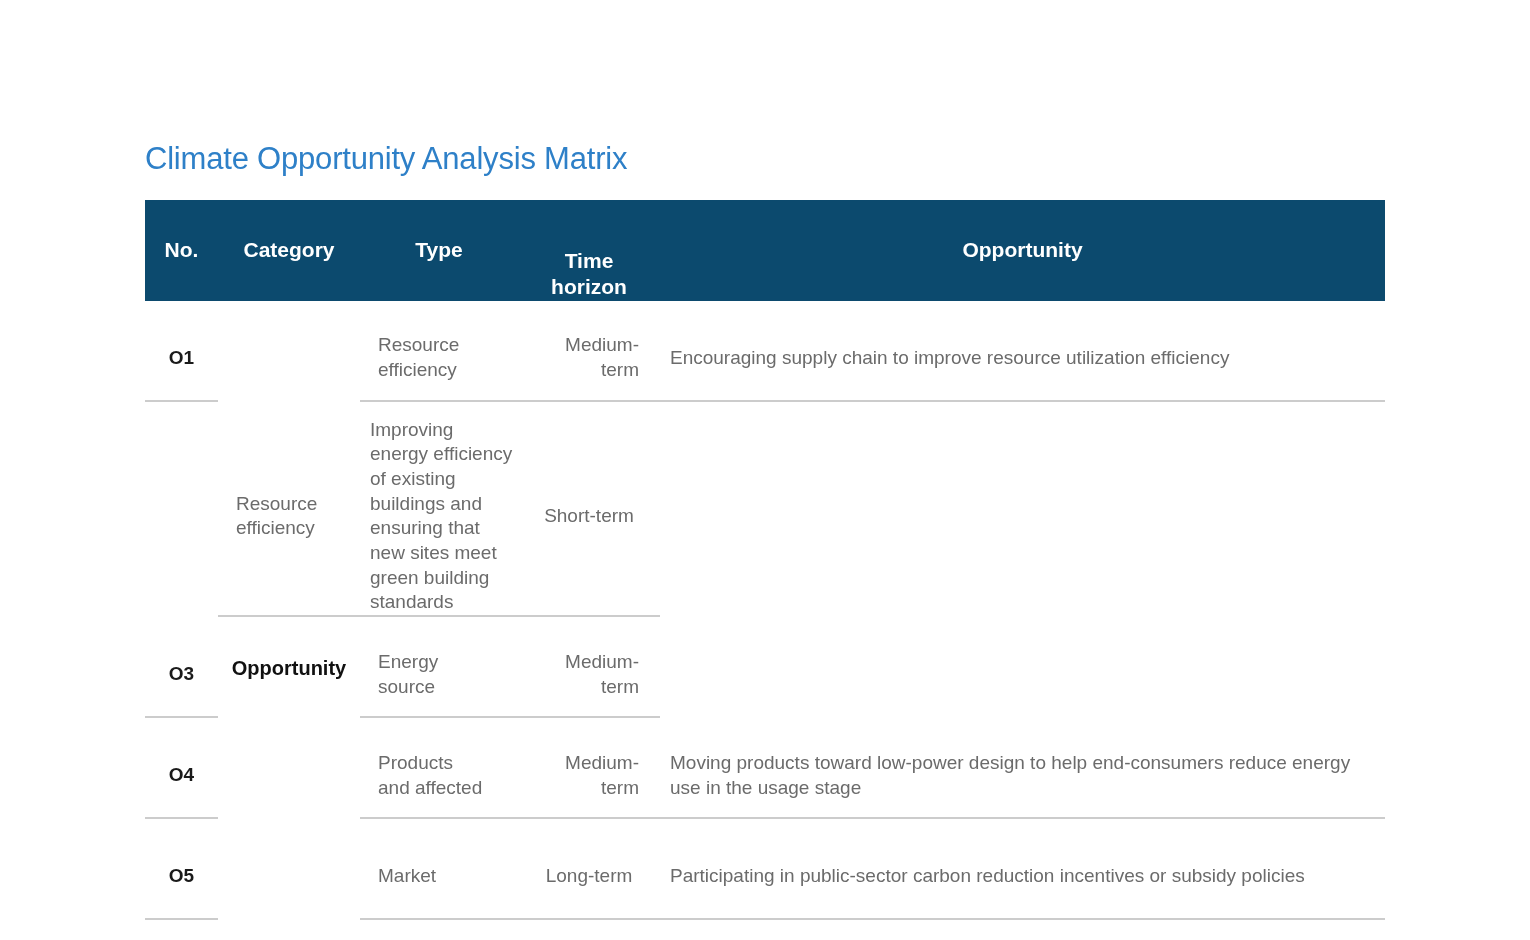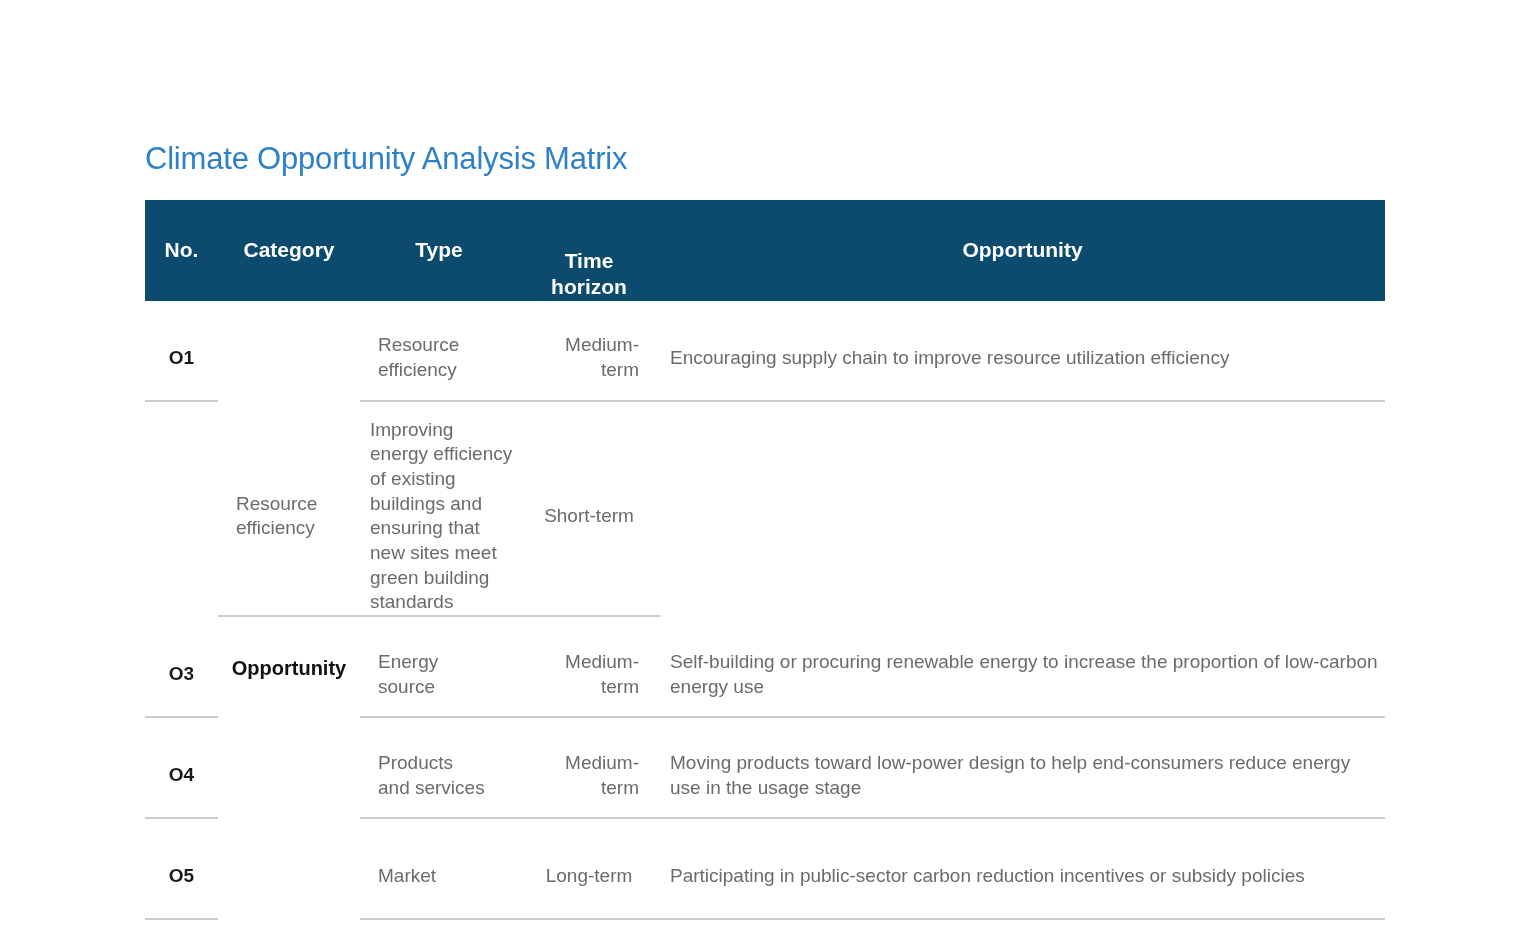--- a/index.html
+++ b/index.html
@@ -134,30 +134,27 @@
 
       <div class="row">
         <div class="cell c-no">O3</div>
         <div class="cell c-cat"></div>
         <div class="cell c-type">
             <span>Energy source</span>
           </div>
         <div class="cell c-time">
             <span>Medium-term</span>
           </div>
-        <div class="cell c-opp">
-            <span>Self-building or procuring renewable energy to increase the proportion of low-carbon energy use</span>
-          </div>
       </div>
 
       <div class="row">
         <div class="cell c-no">O4</div>
         <div class="cell c-cat"></div>
         <div class="cell c-type">
-            <span>Products and services</span>
+            <span>Products and affected</span>
           </div>
         <div class="cell c-time">
             <span>Medium-term</span>
           </div>
         <div class="cell c-opp">
             <span>Moving products toward low-power design to help end-consumers reduce energy use in the usage stage</span>
           </div>
       </div>
 
       <div class="row">

